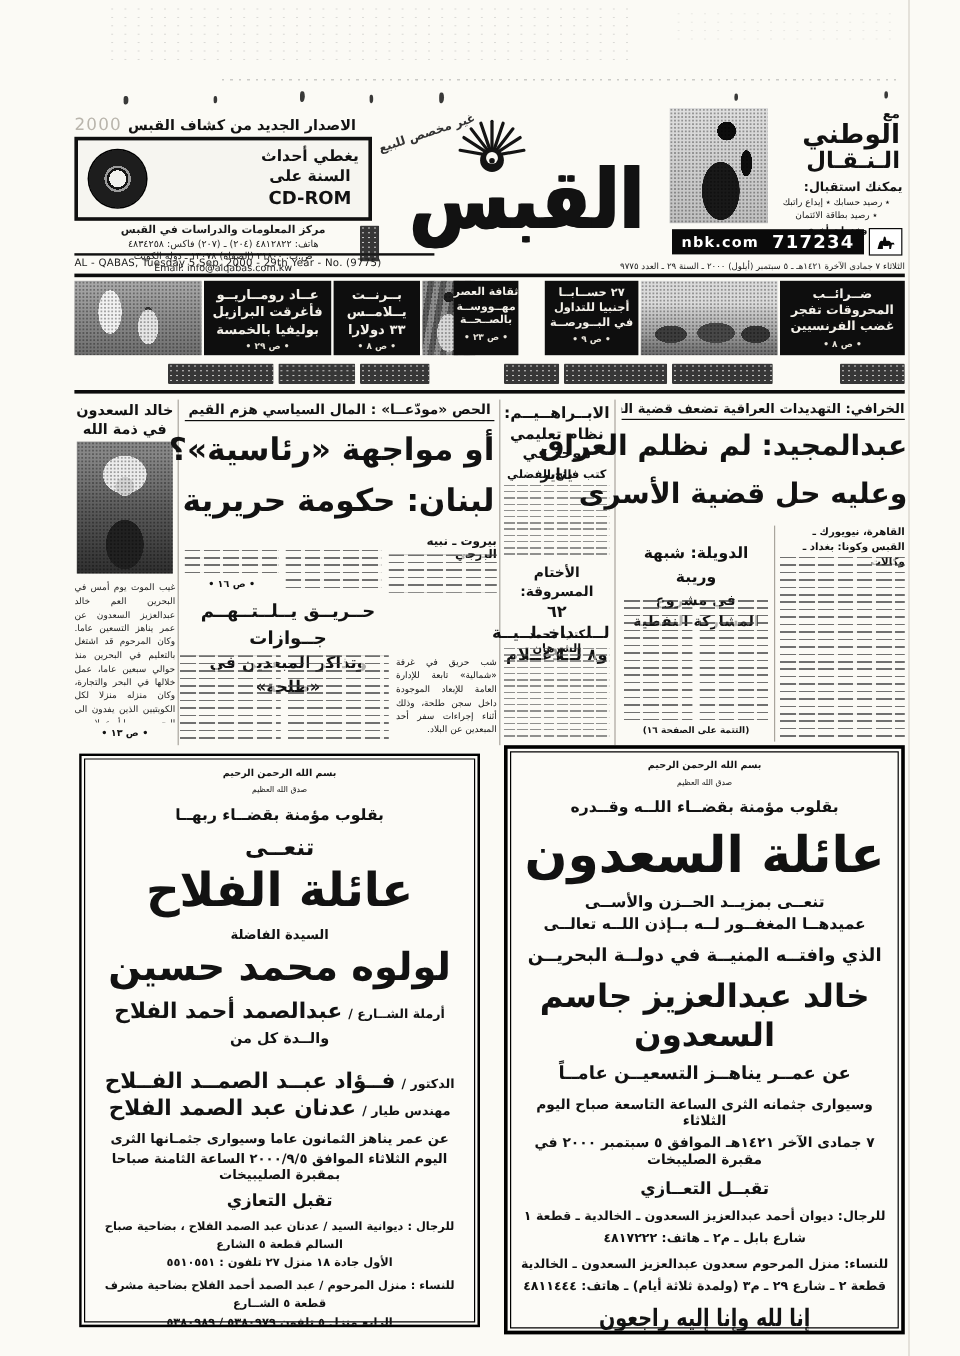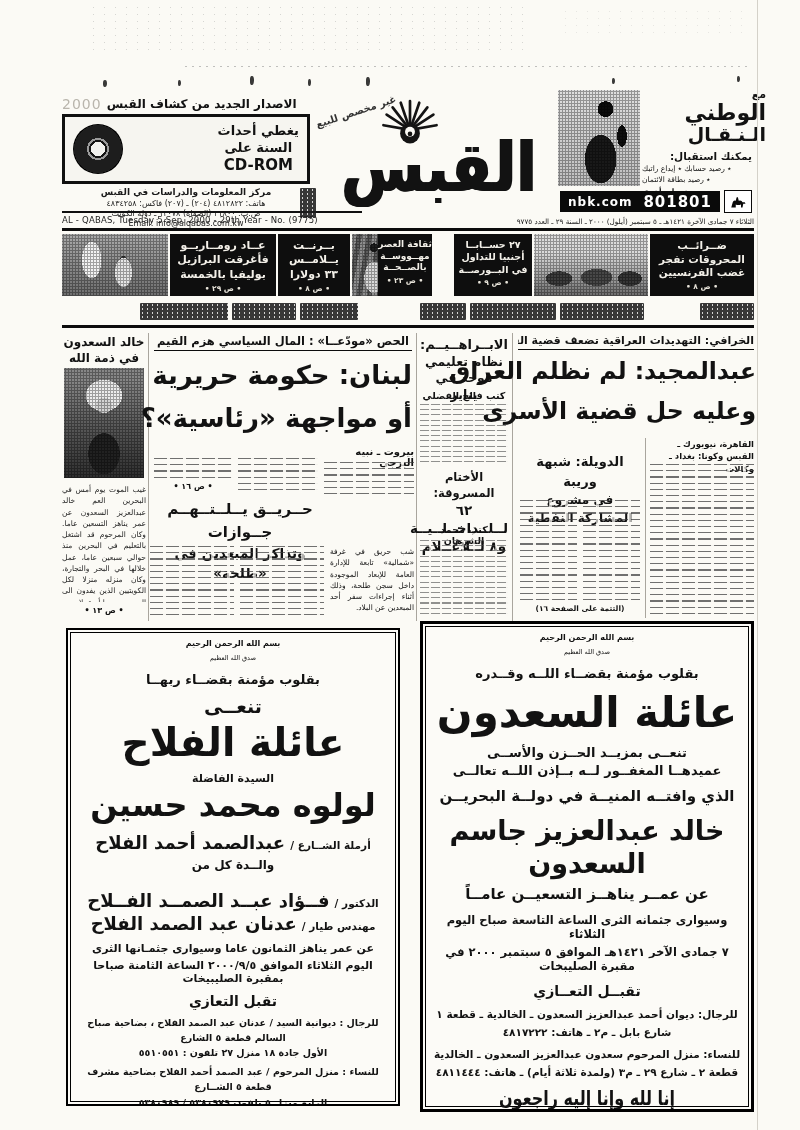--- a/index.html
+++ b/index.html
@@ -129,34 +129,34 @@
       <line x1="40" y1="44" x2="69.5" y2="38.8"></line>
     </g>
     <circle cx="40" cy="48" r="11" fill="#141414"></circle>
     <circle cx="40" cy="46" r="5.5" fill="#fbfaf5"></circle>
     <circle cx="40" cy="48.5" r="2.6" fill="#141414"></circle>
   </svg>
   <div class="abs b rtl ctr" style="left:316px;top:134px;width:246px;font-size:60px;line-height:1.1;transform:scaleY(1.15);
               letter-spacing:-2px;text-shadow:1px 0 #111,-1px 0 #111">القبس</div>
 
   <div class="abs ph ph-nbk" style="left:558px;top:90px;width:82px;height:96px"></div>
-  <div class="abs rtl" style="left:656px;top:88px;width:110px;">
+  <div class="abs rtl" style="left:640px;top:88px;width:110px;">
     <div class="b" style="font-size:11px">مع</div>
     <div class="b" style="font-size:22px;line-height:1.05">الوطني</div>
     <div class="b" style="font-size:19px;line-height:1.1">الـنـقـال</div>
   </div>
   <div class="abs rtl b" style="left:642px;top:150px;width:110px;font-size:10.5px;text-align:right">يمكنك استقبال:</div>
-  <div class="abs rtl" style="left:642px;top:163px;width:110px;text-align:left;font-size:7.5px;line-height:1.5">
+  <div class="abs rtl" style="left:642px;top:163px;width:110px;text-align:center;font-size:7.5px;line-height:1.5">
     <div>٭ رصيد حسابك  ٭ إيداع راتبك</div>
     <div>٭ رصيد بطاقة الائتمان</div>
     <div class="b">وخدمات أخرى</div>
   </div>
   <div class="abs" style="left:560px;top:191px;width:160px;height:21px;background:#0a0a0a;color:#fff;display:flex;align-items:center;justify-content:space-between;padding:0 8px;box-sizing:border-box">
     <span class="b" style="font-size:12px;letter-spacing:1px">nbk.com</span>
-    <span class="b" style="font-size:15px;letter-spacing:1px">801801</span>
+    <span class="b" style="font-size:15px;letter-spacing:1px">717234</span>
   </div>
   <div class="abs" style="left:724px;top:190px;width:28px;height:23px;border:1.5px solid #0a0a0a;box-sizing:border-box;background:#fff;display:flex;align-items:center;justify-content:center">
     <svg width="20" height="15" viewBox="0 0 24 20">
       <path fill="#0a0a0a" d="M3 18 L5 11 Q6 8 9 9 L10 5 Q11 3 12 5 L13 9 Q17 8 18 11 L21 11 L22 13 L19 13 L18 18 L16 18 L16 14 Q12 15.5 9 14 L9 18 Z"></path>
     </svg>
   </div>
   <div class="abs rtl ctr nowrap" style="left:556px;top:217px;width:198px;font-size:7.2px;color:#161616">الثلاثاء ٧ جمادى الآخرة ١٤٢١هـ ـ ٥ سبتمبر (أيلول) ٢٠٠٠ ـ السنة ٢٩ ـ العدد ٩٧٧٥</div>
 
   <div class="abs hrule" style="left:62px;top:228px;width:692px;height:2.5px"></div>
 
@@ -211,22 +211,22 @@
   <div class="abs rtl ctr b" style="left:62px;top:335px;width:84px;font-size:12px;line-height:1.3">
     <div>خالد السعدون</div>
     <div>في ذمة الله</div>
   </div>
   <div class="abs ph ph-portrait" style="left:64px;top:368px;width:80px;height:110px"></div>
   <div class="abs rtl" style="left:62px;top:484px;width:84px;height:118px;font-size:7.5px;line-height:1.5;text-align:justify;overflow:hidden;color:#1c1c1c">غيب الموت يوم أمس في البحرين العم خالد عبدالعزيز السعدون عن عمر يناهز التسعين عاما. وكان المرحوم قد اشتغل بالتعليم في البحرين منذ حوالي سبعين عاما، عمل خلالها في البحر والتجارة، وكان منزله منزلا لكل الكويتيين الذين يفدون الى البحرين مرورا أو عملا.</div>
   <div class="abs rtl ctr b" style="left:62px;top:606px;width:84px;font-size:8px">• ص ١٣ •</div>
 
   <div class="abs rtl ctr b nowrap headline-rule" style="left:154px;top:334px;width:258px;font-size:11.5px;overflow:hidden">الحص «مودّعــا» : المال السياسي هزم القيم</div>
   <div class="abs rtl ctr b" style="left:154px;top:354px;width:258px;font-size:26px;line-height:1.65">
+    <div class="nowrap">أو مواجهة «رئاسية»؟</div>
     <div class="nowrap">لبنان: حكومة حريرية</div>
-    <div class="nowrap">أو مواجهة «رئاسية»؟</div>
   </div>
   <div class="abs rtl b" style="left:324px;top:446px;width:90px;font-size:10px;text-align:right">بيروت ـ نبيه البرجي</div>
   <div class="abs nz" style="left:154px;top:458px;width:78px;height:22px"></div>
   <div class="abs rtl ctr b" style="left:154px;top:482px;width:78px;font-size:8px">• ص ١٦ •</div>
   <div class="abs nz" style="left:238px;top:458px;width:80px;height:36px"></div>
   <div class="abs nz" style="left:324px;top:462px;width:90px;height:32px"></div>
 
   <div class="abs rtl ctr b" style="left:150px;top:498px;width:180px;line-height:1.5">
     <div style="font-size:15px">حــريــق يــلــتــهــم جــوازات</div>
     <div style="font-size:13.5px">وتذاكر المبعدين في «طلحة»</div>

